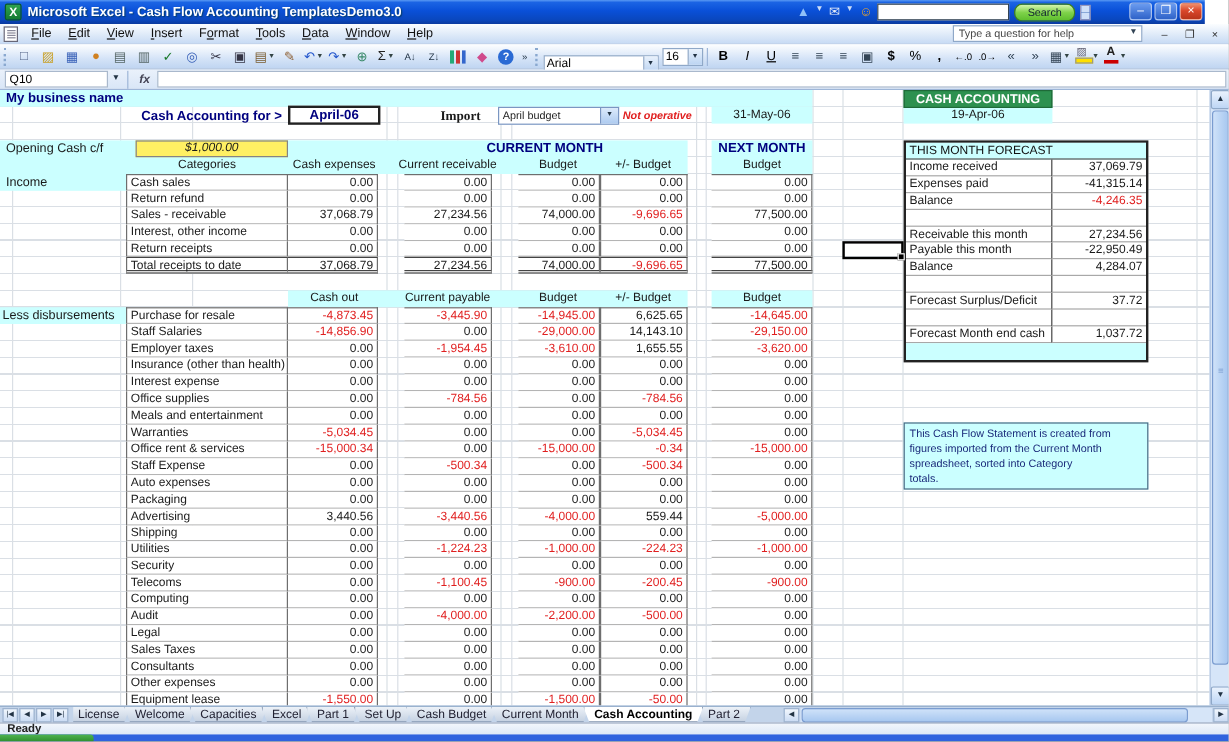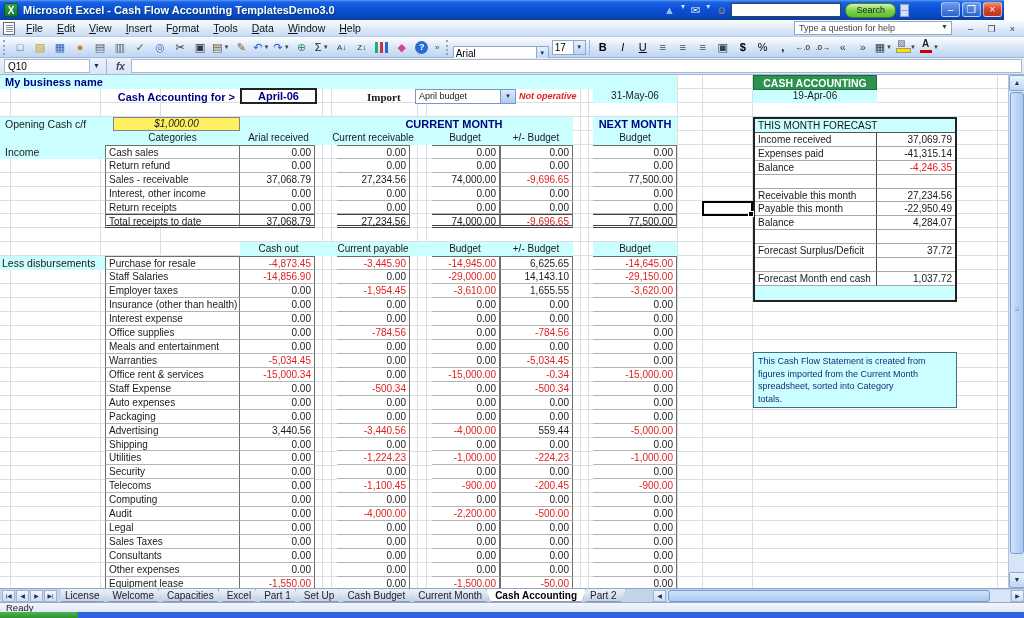--- a/index.html
+++ b/index.html
@@ -141,21 +141,21 @@
   .hscroll{flex:1;display:flex;align-items:center;}
   .hs-btn{width:13px;height:12px;font-size:6px;color:#234;background:linear-gradient(180deg,#F2F7FD,#CBDCF4);
     border:1px solid #9FB4D0;text-align:center;line-height:11px;}
   .hs-track{flex:1;height:12px;background:#D6E5F8;position:relative;margin:0 1px;}
   .hs-thumb{position:absolute;left:1px;top:0;width:94%;height:12px;border-radius:3px;
     background:linear-gradient(180deg,#CFE2F9,#A8C8F0);border:1px solid #7A9CD0;}
 
   
   .statusbar{position:absolute;left:0;top:602px;width:1024px;height:10px;
     background:linear-gradient(180deg,#F2F6FC,#DDE8F6);border-top:1px solid #98A8C0;font-size:9.5px;color:#222;
-    padding-left:6px;line-height:10px;}
+    padding-left:6px;line-height:10px;font-weight:bold;}
   .taskbar{position:absolute;left:0;top:612px;width:1024px;height:6px;background:#2F63DE;}
   .taskbar .start{position:absolute;left:0;top:0;width:78px;height:6px;background:linear-gradient(180deg,#4FB351,#2E8F2E);border-radius:0 3px 0 0;}
 </style>
 </head>
 <body>
 
 <div class="screen">
 
   <div class="titlebar">
     <span class="app-ico"></span>
@@ -274,21 +274,21 @@
           <span class="icon-help">?</span>
         </span>
       </span>
     <span class="tb-opts">»</span>
     <span class="grip"></span>
     <span class="fontbox">
       <span>Arial</span>
       <span class="arr">▼</span>
     </span>
     <span class="sizebox" style="margin-left:3px;">
-      <span>17</span>
+      <span>16</span>
       <span class="arr">▼</span>
     </span>
     <span class="tsep"></span>
     <span id="fmt-toolbar" style="display:flex;align-items:center;">
         <span class="tbtn">
           <span class="bold">B</span>
         </span>
         <span class="tbtn">
           <span class="ital">I</span>
         </span>
@@ -390,21 +390,21 @@
     <div class="sh-text ctr" style="left:593px;top:14.5px;width:84px;">31-May-06</div>
     <div class="greenhdr">CASH ACCOUNTING</div>
 
     <div class="sh-text" style="left:5px;top:43px;font-size:10.5px;">Opening Cash c/f</div>
     <div class="yellowbox">$1,000.00</div>
     <div class="sh-text navy ctr" style="left:335px;top:43px;width:238px;font-size:11px;">CURRENT MONTH</div>
     <div class="sh-text navy ctr" style="left:593px;top:43px;width:84px;font-size:11px;">NEXT MONTH</div>
 
     <div id="income-headers">
         <div class="sh-text ctr" style="left: 105px; width: 135px; top: 57px;">Categories</div>
-        <div class="sh-text ctr" style="left: 240px; width: 77px; top: 57px;">Arial received</div>
+        <div class="sh-text ctr" style="left: 240px; width: 77px; top: 57px;">Cash expenses</div>
         <div class="sh-text ctr" style="left: 318px; width: 110px; top: 57px;">Current receivable</div>
         <div class="sh-text ctr" style="left: 430px; width: 70px; top: 57px;">Budget</div>
         <div class="sh-text ctr" style="left: 497px; width: 78px; top: 57px;">+/- Budget</div>
         <div class="sh-text ctr" style="left: 593px; width: 84px; top: 57px;">Budget</div>
       </div>
     <div id="disb-headers">
         <div class="sh-text ctr" style="left: 240px; width: 77px; top: 168.4px;">Cash out</div>
         <div class="sh-text ctr" style="left: 318px; width: 110px; top: 168.4px;">Current payable</div>
         <div class="sh-text ctr" style="left: 430px; width: 70px; top: 168.4px;">Budget</div>
         <div class="sh-text ctr" style="left: 497px; width: 78px; top: 168.4px;">+/- Budget</div>

